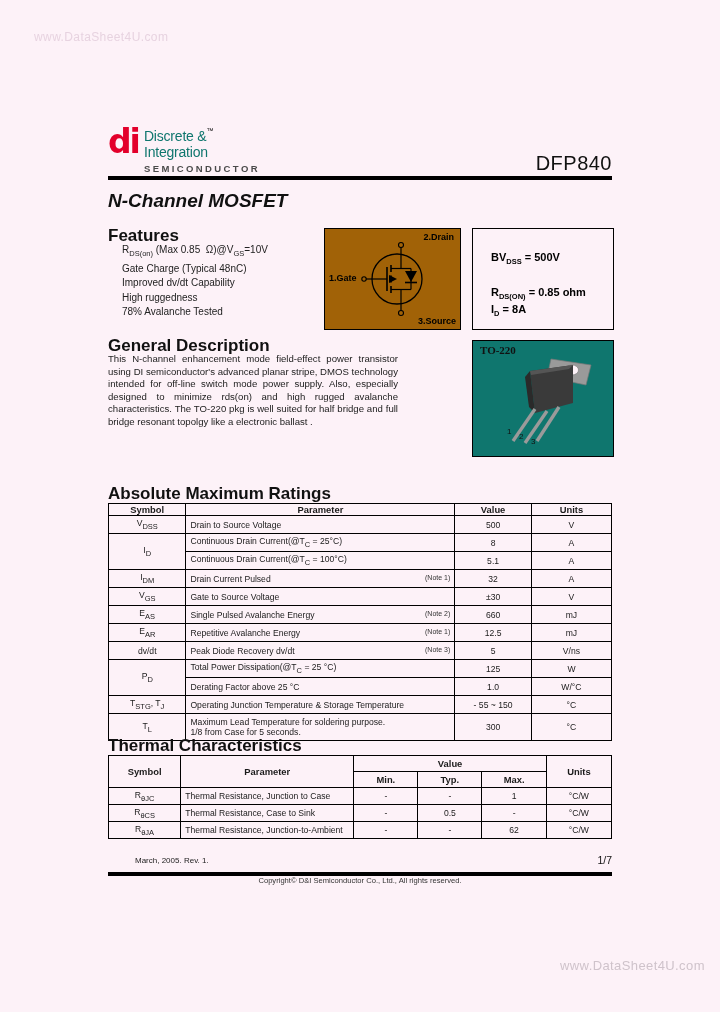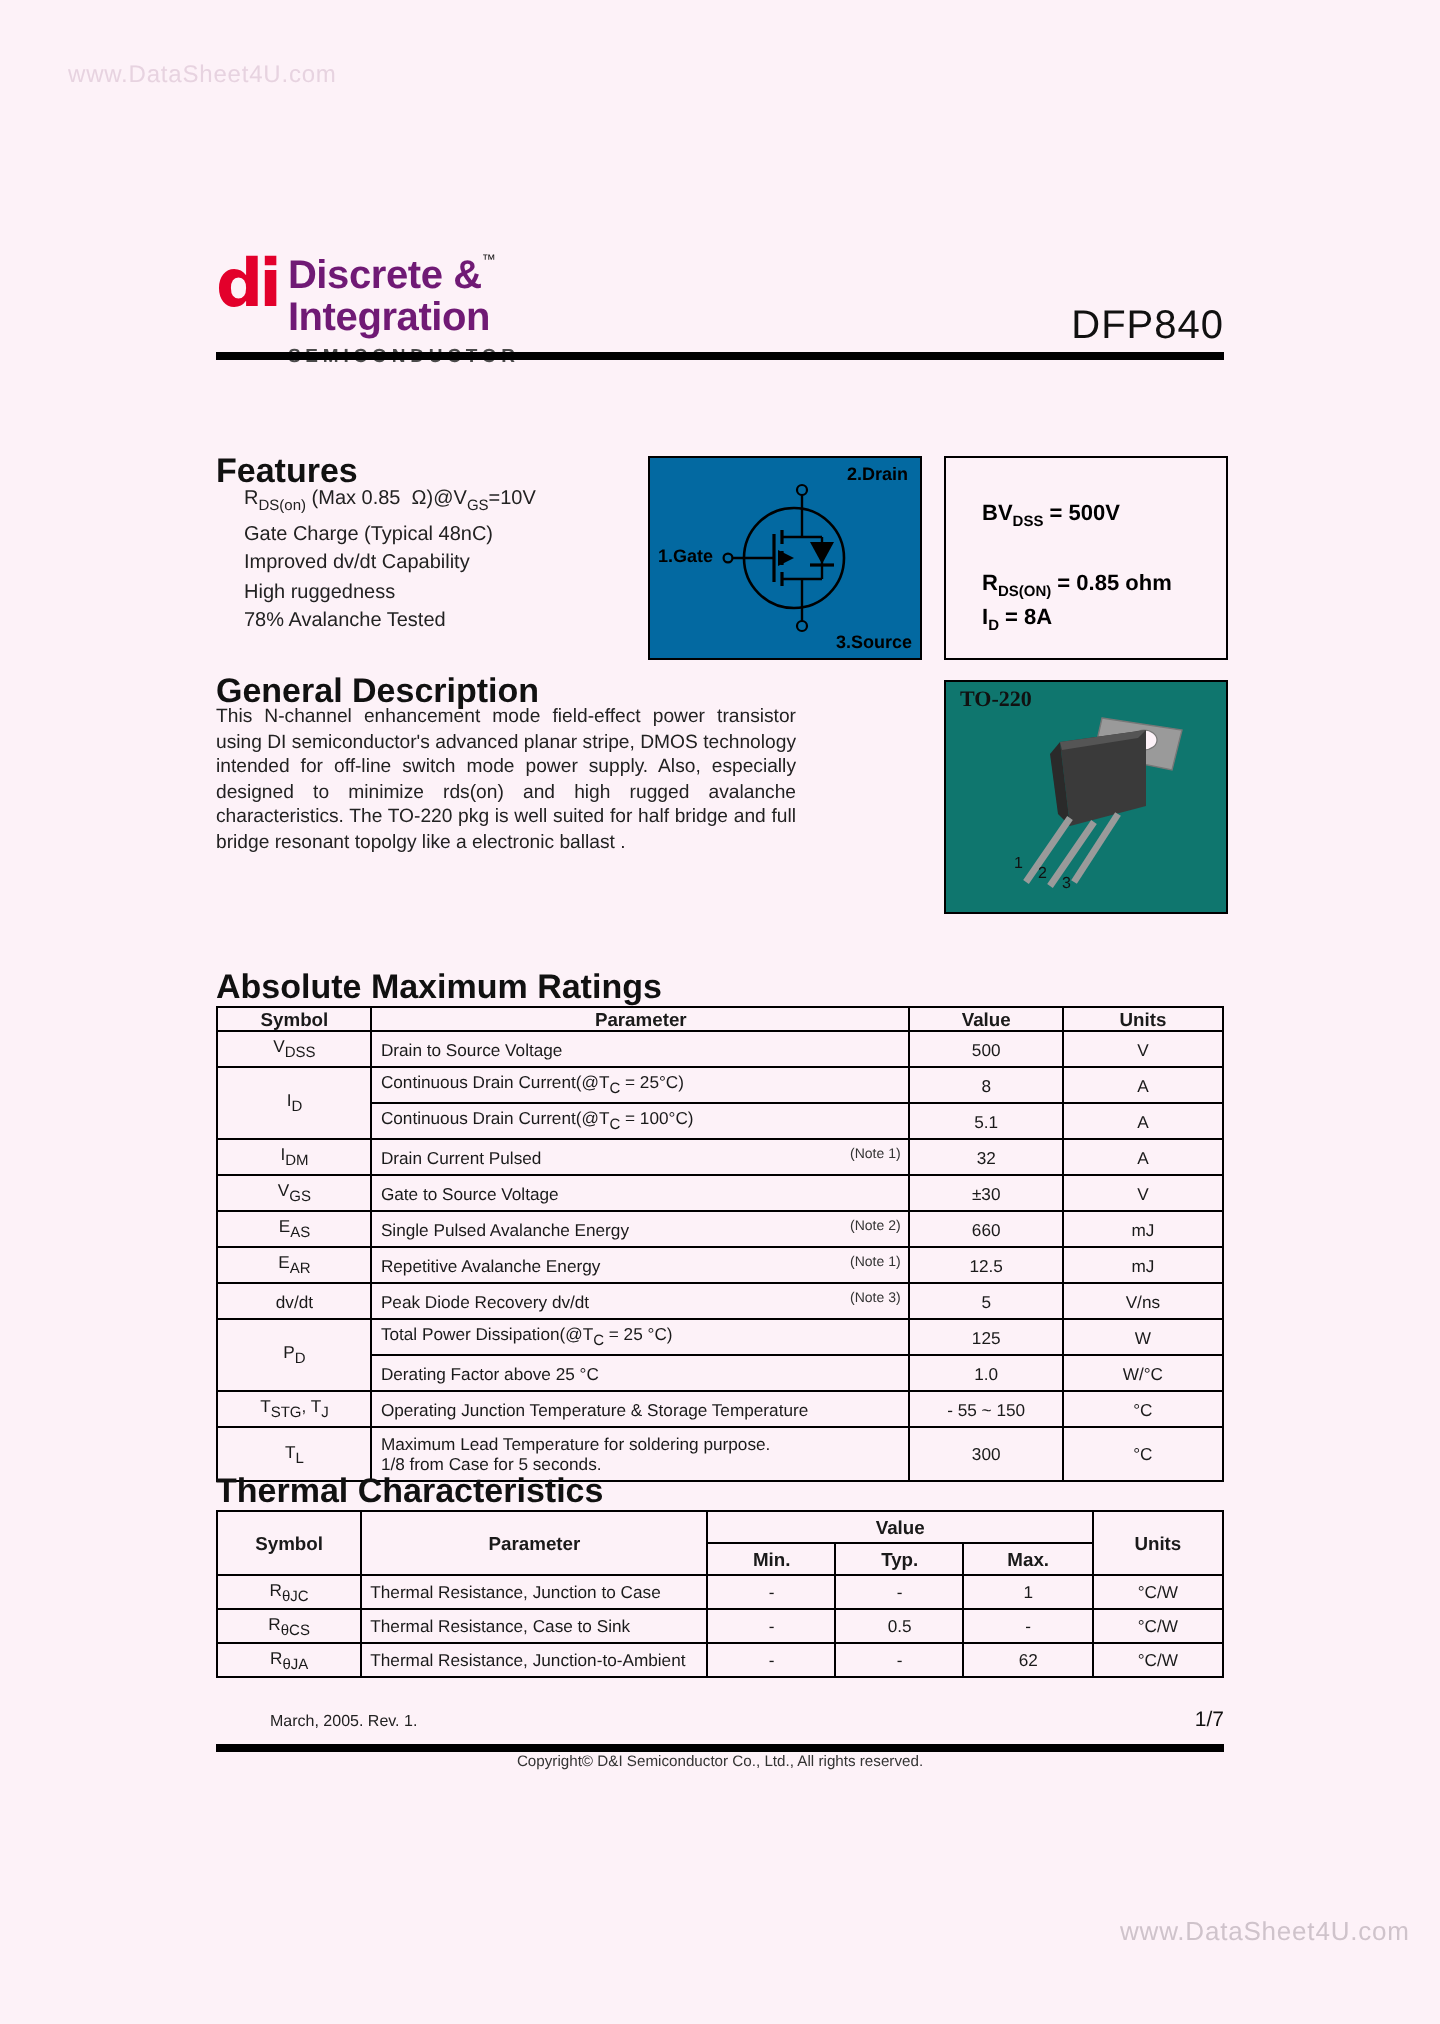--- a/index.html
+++ b/index.html
@@ -31,21 +31,21 @@
     font-weight:bold;
     font-size:33px;
     line-height:30px;
     color:#e3002b;
     letter-spacing:-2px;
     margin-right:5px;
     margin-top:-1px;
   }
   .logo-words { line-height:1.0; }
   .logo-l1, .logo-l2 {
-    font-size:20px; font-weight:bold; color:#701a75;
+    font-size:14px; font-weight:normal; color:#0f766e;
     font-family:"Liberation Sans", sans-serif; letter-spacing:-0.2px;
   }
   .logo-l2 { display:block; margin-top:1px; }
   .logo-l1 { position:relative; display:inline-block; }
   .tm { font-size:7px; vertical-align:top; position:relative; top:-1px; }
   .logo-l3 {
     font-size:9.5px; font-weight:bold; color:#4a4a4a;
     letter-spacing:2.4px; margin-top:2px;
   }
   .partno {
@@ -71,21 +71,21 @@
 
   #gd-head { position:absolute; left:108px; top:336px; }
   .gd-body {
     position:absolute; left:108px; top:353px; width:290px;
     font-size:9.6px; line-height:12.6px; color:#222; text-align:justify;
   }
 
   
   .symbox {
     position:absolute; left:324px; top:228px; width:135px; height:100px;
-    border:1.5px solid #000; background:#0369a1;
+    border:1.5px solid #000; background:#a16207;
   }
   .sym-label { position:absolute; font-size:9px; font-weight:bold; color:#000; }
   #lbl-drain { right:6px; top:3px; }
   #lbl-source { right:4px; bottom:3px; }
   #lbl-gate { left:4px; top:44px; }
 
   
   .specbox {
     position:absolute; left:472px; top:228px; width:140px; height:100px;
     border:1.5px solid #000; background:#fdf2f8;
@@ -159,20 +159,21 @@
       <span class="logo-mark">di</span>
       <span class="logo-words">
         <span class="logo-l1">Discrete &amp;</span><span class="tm">™</span>
         <span class="logo-l2">Integration</span>
         <span class="logo-l3">SEMICONDUCTOR</span>
       </span>
     </div>
     <div class="partno">DFP840</div>
   </div>
   <div class="rule-top"></div>
+  <div class="title">N-Channel MOSFET</div>
 
   <div class="h2" id="features-head">Features</div>
   <div class="feat-list">
     <div>R<sub>DS(on)</sub> (Max 0.85&nbsp;&nbsp;Ω)@V<sub>GS</sub>=10V</div>
     <div>Gate Charge (Typical 48nC)</div>
     <div>Improved dv/dt Capability</div>
     <div>High ruggedness</div>
     <div>78% Avalanche Tested</div>
   </div>
 

